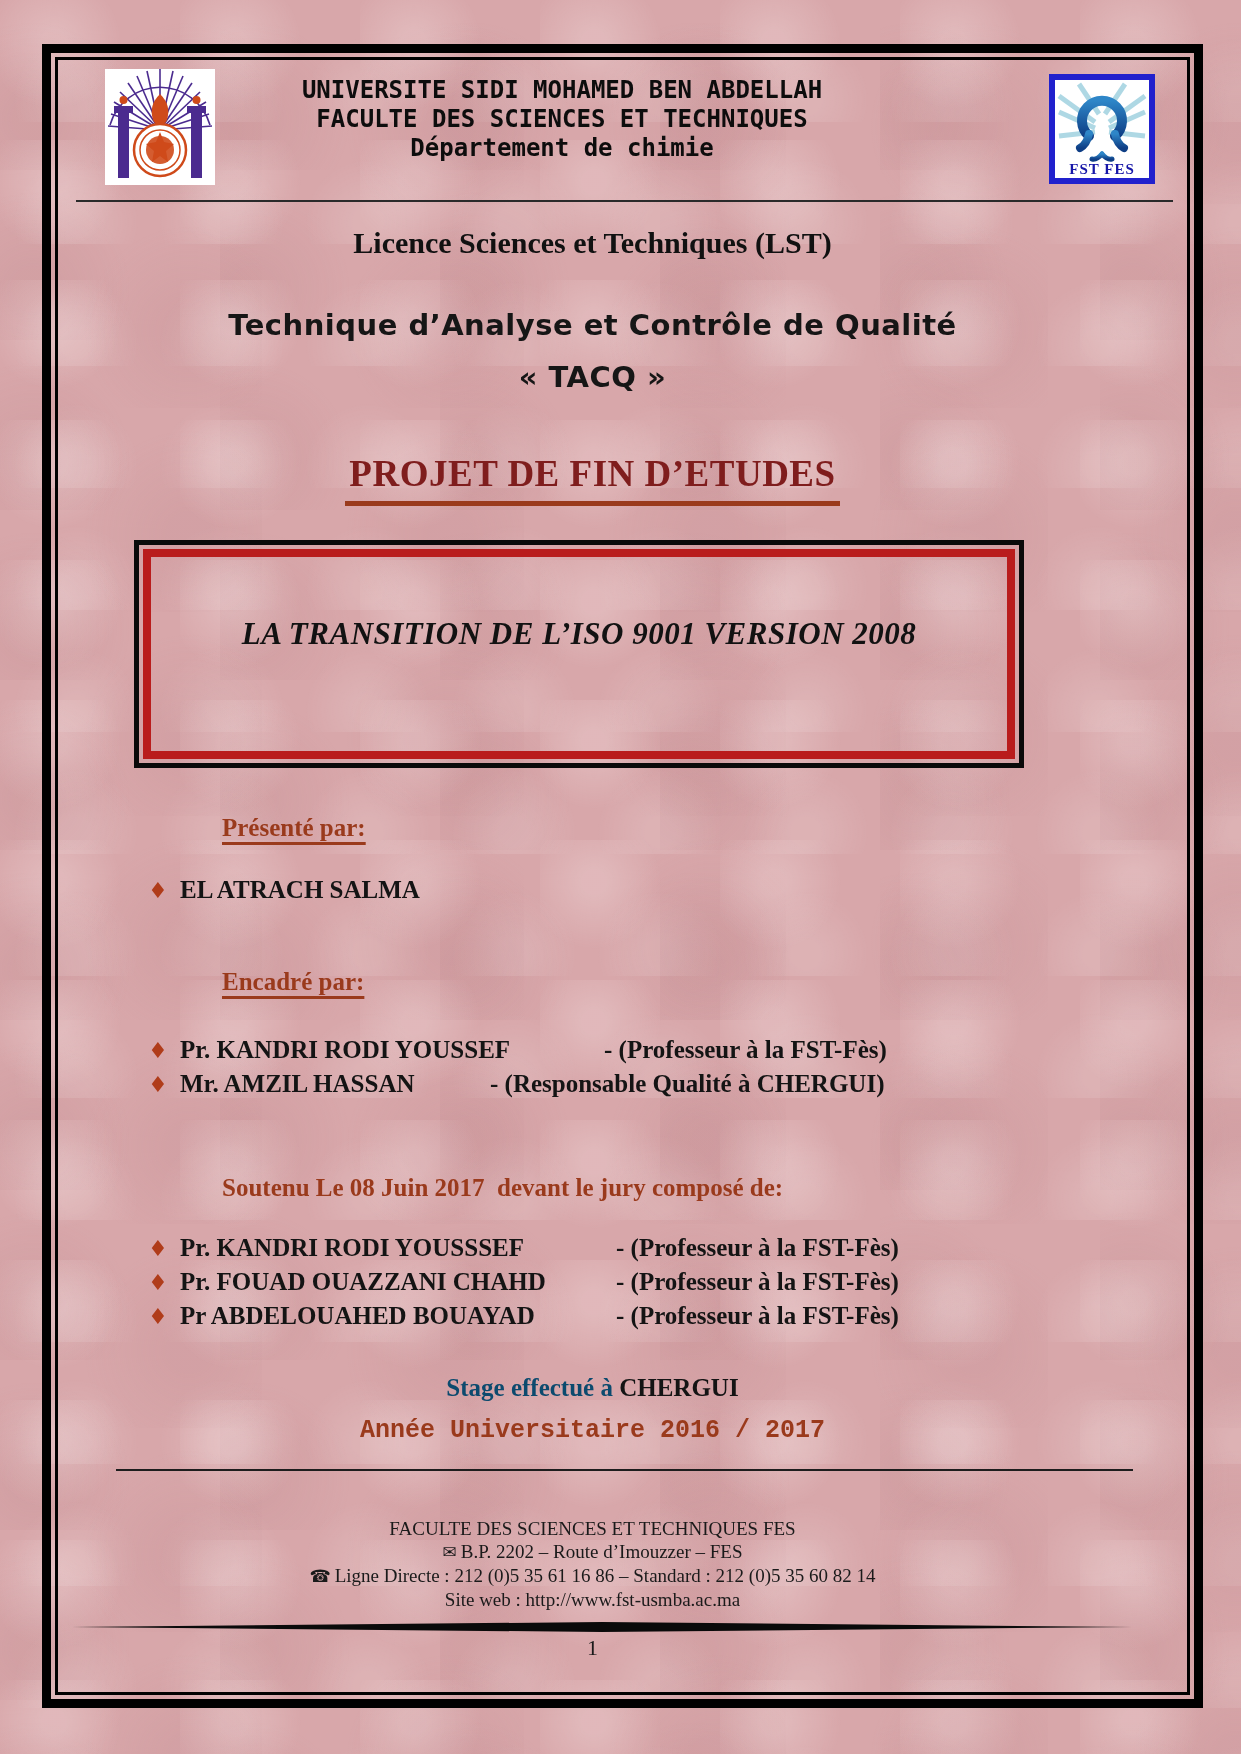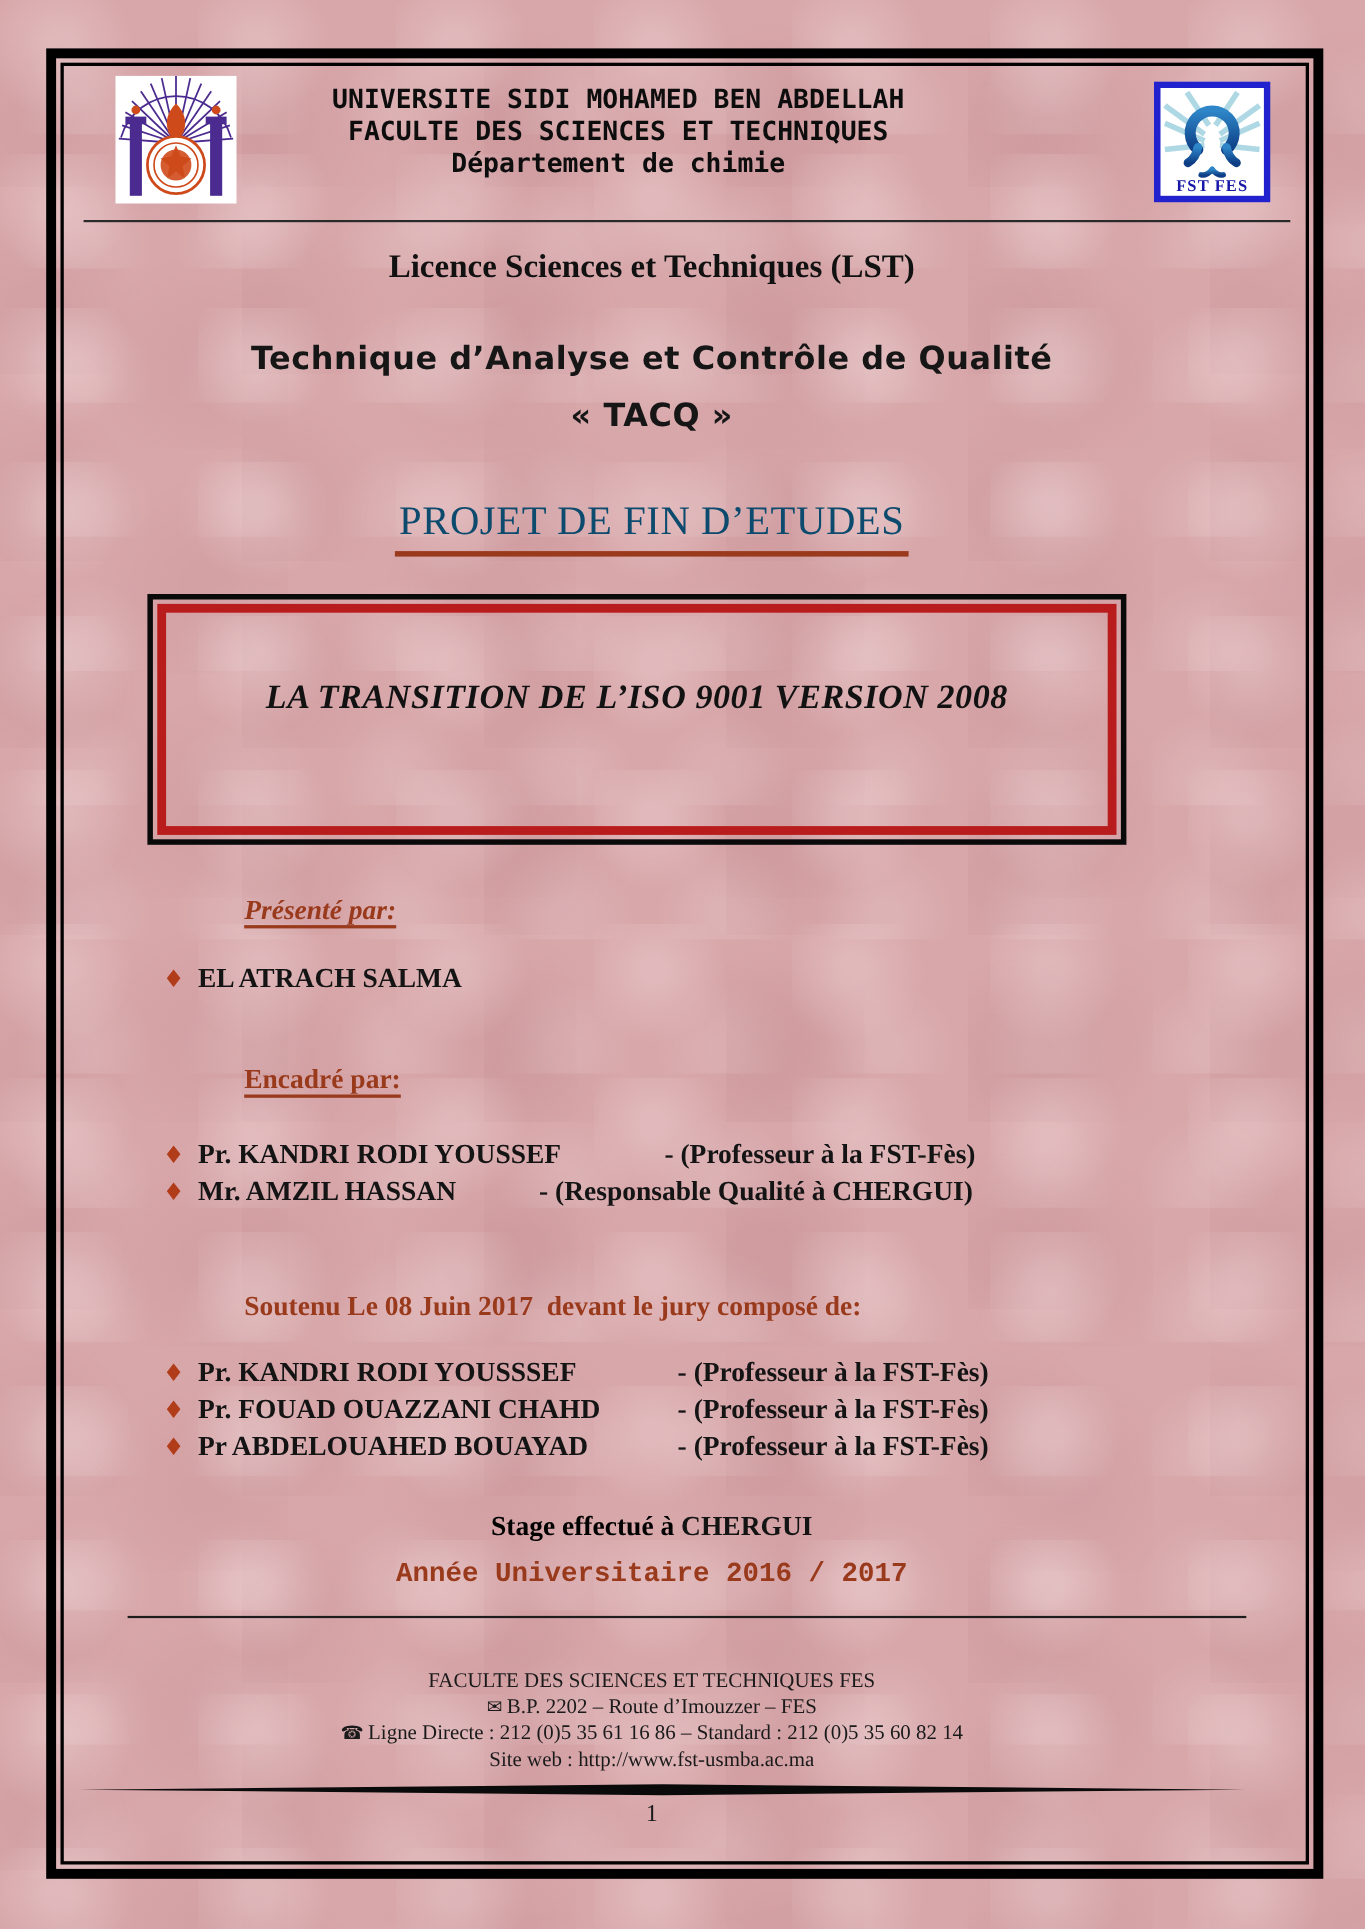--- a/index.html
+++ b/index.html
@@ -32,46 +32,46 @@
     font-family:"DejaVu Sans Mono",monospace;font-weight:bold;color:#0d0d0d;
     font-size:24px;line-height:29px;padding-top:8px;}
   .hdr-rule{height:0;border-top:2px solid #2a2a2a;margin:14px -60px 0 4px;}
   
   .licence{margin-top:24px;text-align:center;font-size:30px;font-weight:bold;color:#111;}
   .tech{margin-top:46px;text-align:center;
     font-family:"DejaVu Sans",sans-serif;font-weight:bold;color:#161616;
     font-size:29px;line-height:38px;letter-spacing:.5px;}
   .tacq{margin-top:14px;}
   .projet-wrap{margin-top:56px;text-align:center;}
-  .projet{display:inline-block;font-size:37px;font-weight:normal;color:#0c4a6e;
+  .projet{display:inline-block;font-size:37px;font-weight:bold;color:#7f1d1d;
     border-bottom:5px solid #9a3a1c;padding:0 4px 6px 4px;letter-spacing:.5px;text-align:right;}
   
   .tbox-outer{margin:34px 0 0 62px;width:890px;border:5px solid #0a0a0a;padding:4px;box-sizing:border-box;}
   .tbox-inner{border:8px solid #b91c1c;padding:56px 8px 96px 8px;text-align:center;}
   .tbox-line{font-size:31px;font-weight:bold;font-style:italic;color:#121212;line-height:42px;letter-spacing:.5px;}
   
   .sec-label{display:inline-block;font-size:25px;font-weight:bold;color:#9a3a1c;
     text-decoration:underline;text-decoration-thickness:3px;text-underline-offset:6px;}
-  .presented-label{margin:46px 0 0 150px;font-style:italic;}
+  .presented-label{margin:46px 0 0 150px;}
   .encadre-label{margin:64px 0 0 150px;}
   .brow{display:flex;align-items:baseline;margin-left:76px;font-size:25px;font-weight:bold;color:#141414;}
   .brow .diamond{color:#b03c1a;font-size:22px;width:32px;flex:0 0 auto;font-family:"DejaVu Sans",sans-serif;}
   .brow .bname{white-space:nowrap;}
   .brow .brole{white-space:nowrap;}
   .row-candidate{margin-top:34px;}
   .row-sup1{margin-top:40px;}
   .row-sup2{margin-top:6px;}
   .w424{width:424px;flex:0 0 auto;}
   .w310{width:310px;flex:0 0 auto;}
   .wjury{width:436px;flex:0 0 auto;}
   .soutenu{margin:76px 0 0 150px;font-size:25px;font-weight:bold;color:#9a3a1c;white-space:pre-wrap;}
   .row-jury1{margin-top:32px;}
   .row-jury{margin-top:6px;}
   .stage{margin-top:44px;text-align:center;font-size:25px;font-weight:bold;}
-  .stage .pref{color:#000000;}
+  .stage .pref{color:#0c4a6e;}
   .stage .comp{color:#141414;}
   .annee{margin-top:14px;text-align:center;font-size:25px;font-weight:bold;color:#9a3a1c;font-family:Liberation Mono, monospace;}
   .thin-rule{height:0;border-top:2px solid #1d1d1d;margin:24px -20px 0 44px;}
   
   .footer{margin-top:46px;text-align:center;font-size:19px;line-height:23px;color:#1a1a1a;}
   .footer .icon{font-family:"DejaVu Sans",sans-serif;font-size:17px;margin-right:4px;}
   .lens{display:block;margin:10px auto 0 auto;}
   .pagenum{margin-top:2px;text-align:center;font-size:22px;color:#1a1a1a;}
 </style>
 </head>

